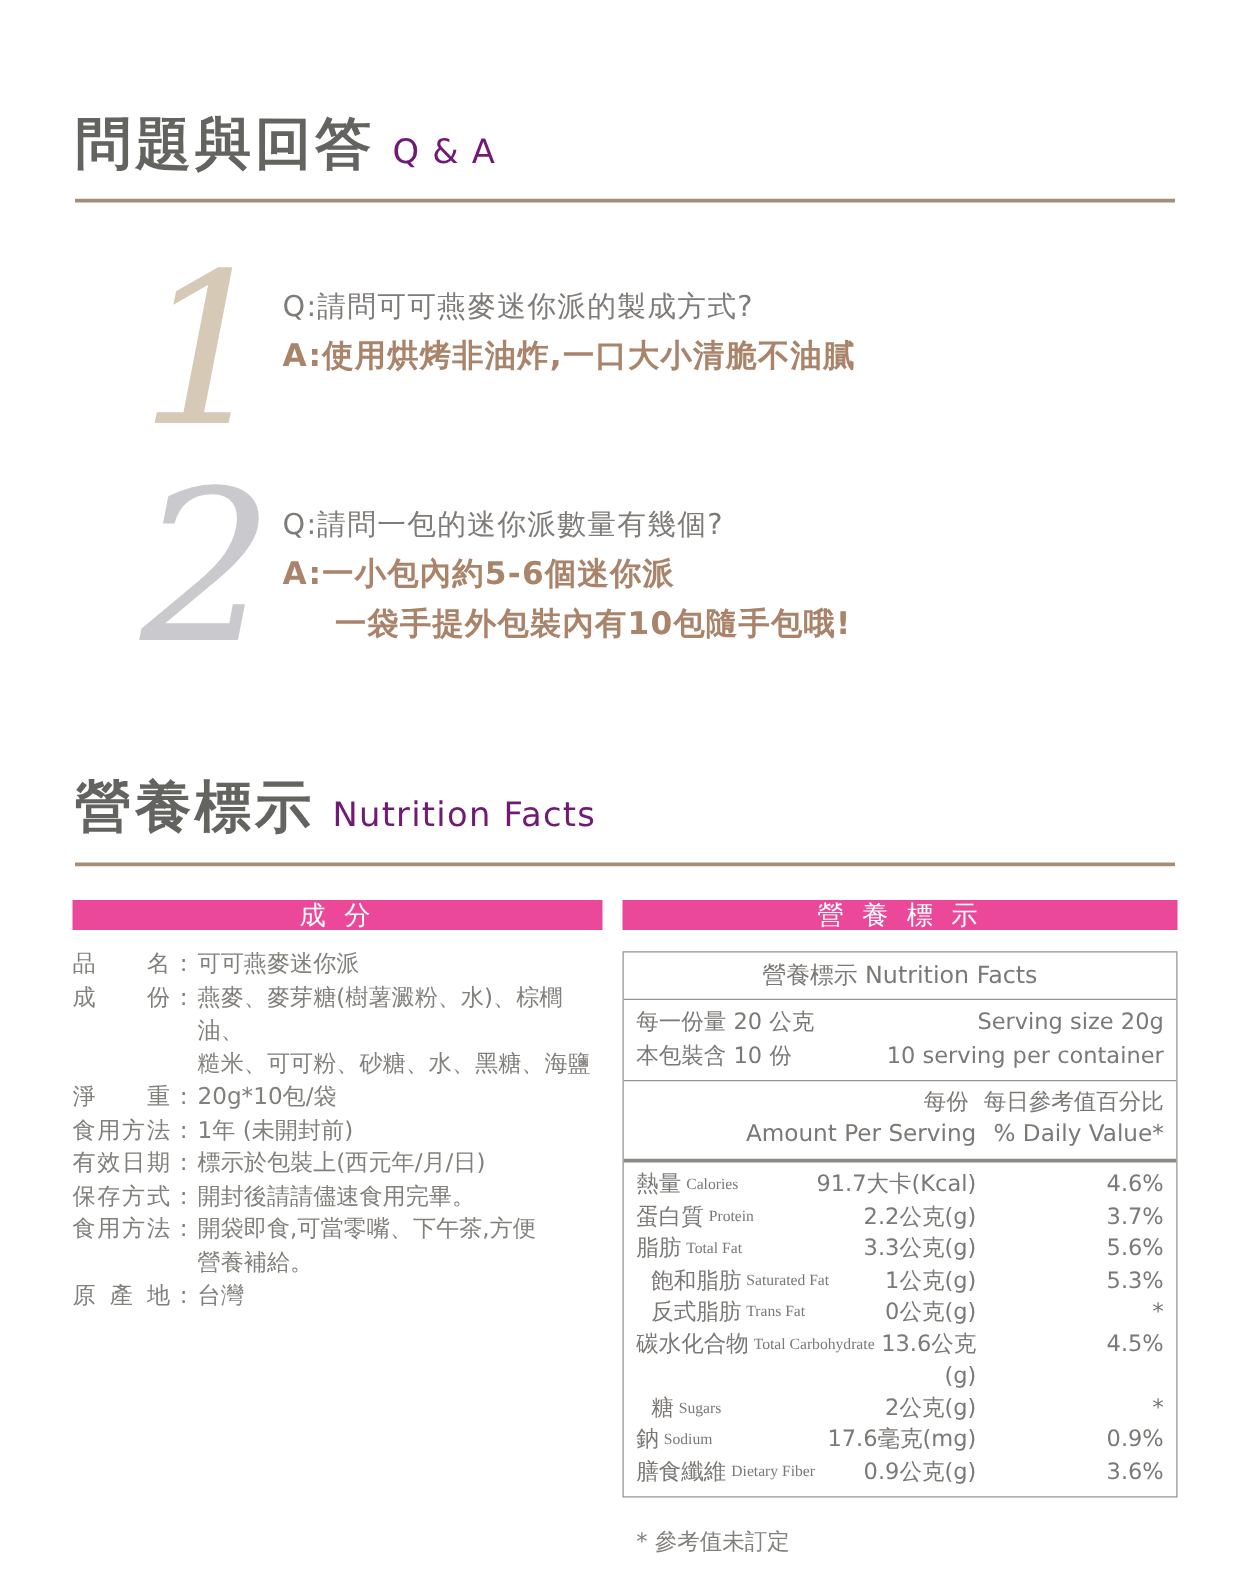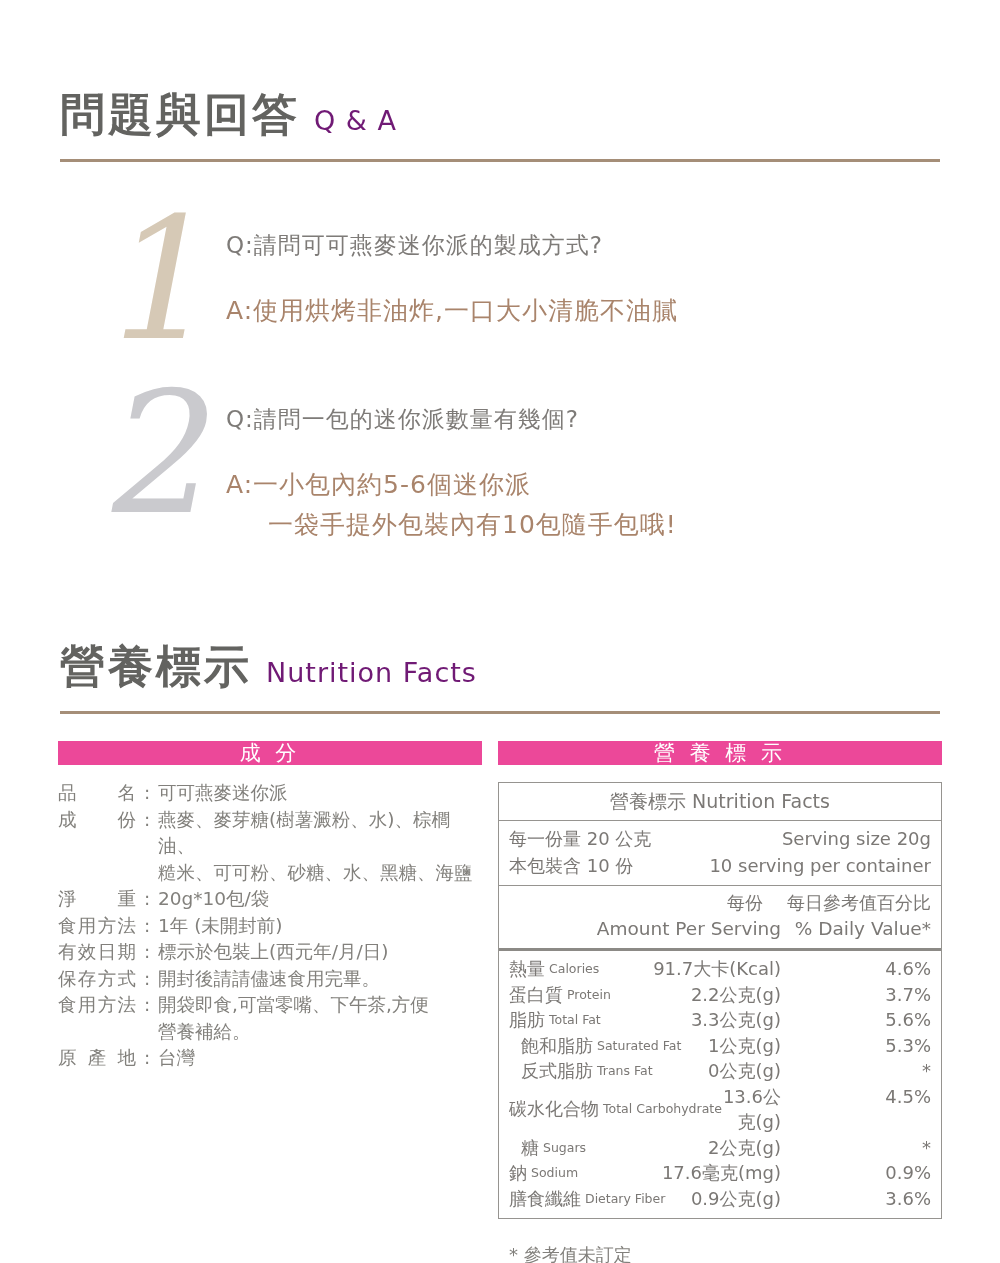--- a/index.html
+++ b/index.html
@@ -17,21 +17,21 @@
   .qa-section { padding-top:85px; }
   .qa-item { display:flex; margin-left:112px; }
   .qa-item.first { margin-top:48px; }
   .qa-item.second { margin-top:34px; }
   .qa-num { width:100px; text-align:center; font-family:"DejaVu Serif","Liberation Serif",serif;
             font-style:italic; font-size:168px; line-height:140px; flex:0 0 auto; }
   .num-1 { color:#d6c9b6; }
   .num-2 { color:#cacace; }
   .qa-body { margin-left:14px; padding-top:20px; }
   .qa-q { font-size:23px; color:#7e7b78; letter-spacing:1px; }
-  .qa-a { margin-top:30px; font-size:25px; font-weight:normal; color:#a9846b; letter-spacing:1px; line-height:40px; }
+  .qa-a { margin-top:4px; font-size:25px; font-weight:bold; color:#a9846b; letter-spacing:1px; line-height:40px; }
   .qa-a .cont { padding-left:42px; }
 
   
   .nutrition-section { padding-top:92px; }
   .columns { display:flex; margin:27px 58px 0 58px; gap:16px; align-items:flex-start; }
   .col-left { width:424px; flex:0 0 auto; }
   .col-right { width:444px; flex:0 0 auto; }
   .col-bar { height:24px; background:#ec4899; color:#ffffff; font-size:21px;
              display:flex; align-items:center; justify-content:center; letter-spacing:4px; }
 
@@ -41,27 +41,27 @@
   .ing-label { flex:0 0 78px; text-align:justify; text-align-last:justify; }
   .ing-colon { flex:0 0 22px; text-align:center; }
   .ing-value { flex:1; }
 
   
   .nf-table { margin-top:17px; border:1px solid #969490; color:#7b7875; }
   .nf-title { text-align:center; font-size:19px; line-height:37px; border-bottom:1px solid #969490; }
   .nf-serving { padding:4px 10px 6px 10px; border-bottom:1px solid #969490; }
   .nf-serving-row { display:flex; justify-content:space-between; font-size:18px; line-height:27px; }
   .nf-colhead { padding:4px 10px 6px 10px; border-bottom:3px solid #8c8a86; }
-  .nf-colhead-zh { display:flex; justify-content:flex-end; gap:24px; font-size:18px; line-height:26px;text-align:right; }
+  .nf-colhead-zh { display:flex; justify-content:flex-end; gap:12px; font-size:18px; line-height:26px;text-align:right; }
   .nf-colhead-en { display:grid; grid-template-columns:auto 1fr 150px; font-size:18.5px; line-height:26px; }
   .nf-colhead-en .amt { grid-column:2; text-align:right; }
   .nf-colhead-en .dv { grid-column:3; text-align:right; }
   .nf-rows { padding:5px 10px 7px 10px; }
   .nf-row { display:grid; grid-template-columns:auto 1fr 150px; line-height:25.5px; }
-  .nf-row .nf-name { display:flex; align-items:center; gap:4px; font-size:18px; }
+  .nf-row .nf-name { display:flex; align-items:flex-start; gap:4px; font-size:18px;font-family:Liberation Serif, serif; }
   .nf-row .nf-name .en { font-size:12.5px; }
   .nf-row.indent .nf-name { padding-left:12px; }
   .nf-row .nf-amount { text-align:right; font-size:18px; }
   .nf-row .nf-dv { text-align:right; font-size:18px; }
 
   .nf-footnotes { margin-top:22px; padding-left:11px; font-size:18px; line-height:27.5px; color:#82807c; }
 </style>
 </head>
 <body>
 

